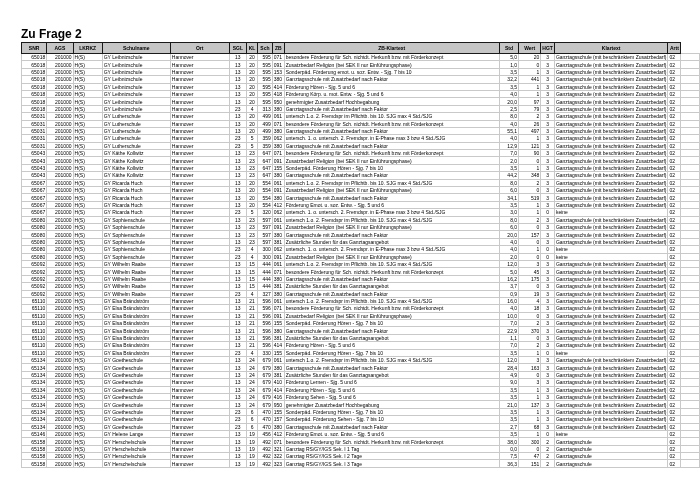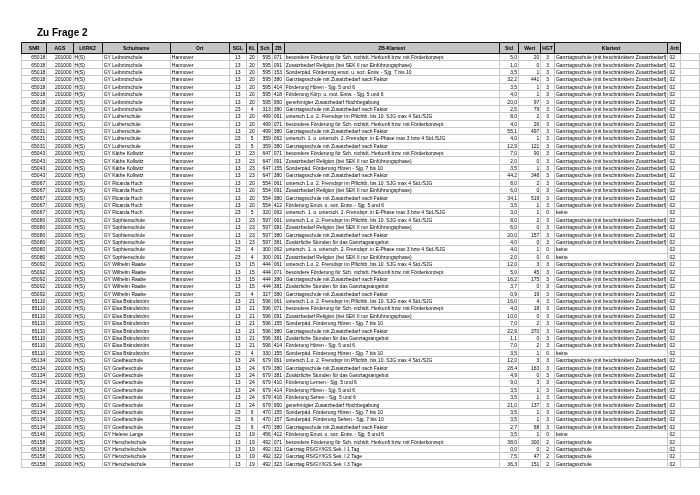--- a/index.html
+++ b/index.html
@@ -1,20 +1,20 @@
 <!DOCTYPE html>
 <html><head>
 <meta charset="utf-8">
 <style>
   html, body { margin: 0; padding: 0; background: #ffffff; }
   body { width: 700px; height: 495px; font-family: "Liberation Sans", sans-serif; }
   .page { position: relative; width: 700px; height: 495px; background: #ffffff; overflow: hidden; }
   .doc-title {
-    position: absolute; left: 37px; top: 27px;
-    font-size: 10px; font-weight: bold; color: #000;
+    position: absolute; left: 21px; top: 27px;
+    font-size: 12px; font-weight: bold; color: #000;
   }
   table.data-grid {
     position: absolute; left: 21px; top: 42px;
     border-collapse: collapse; table-layout: fixed;
   }
   table.data-grid th {
     background: #c6c6c6;
     border: 1px solid #1a1a1a;
     font-size: 5px; font-weight: bold; color: #000;
     height: 10px; padding: 0 1px; text-align: center;

